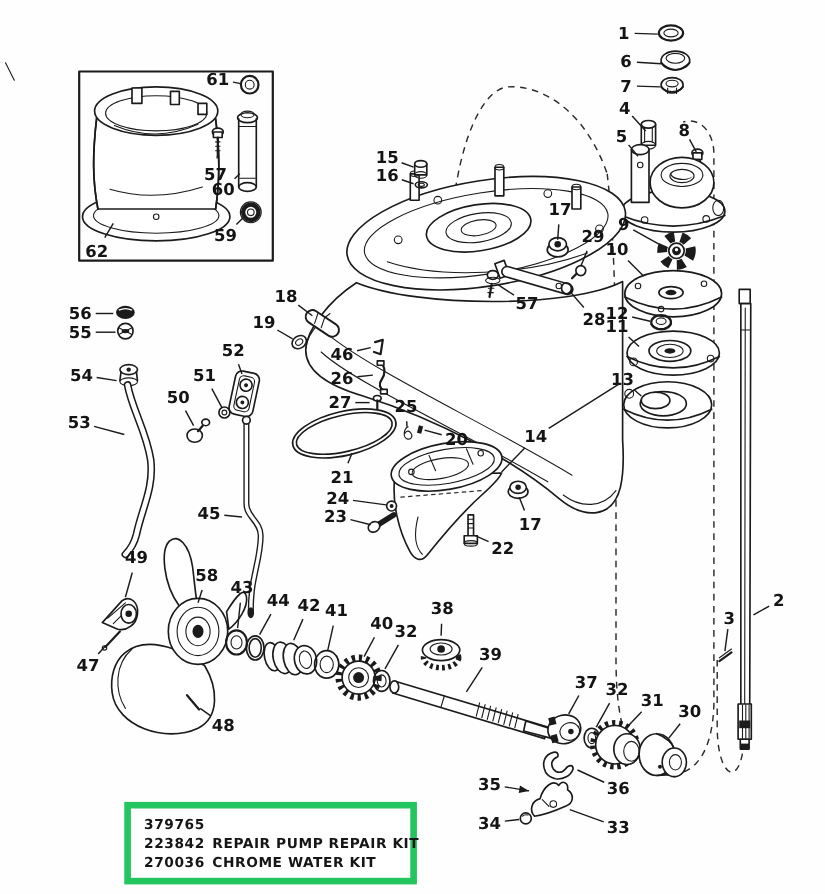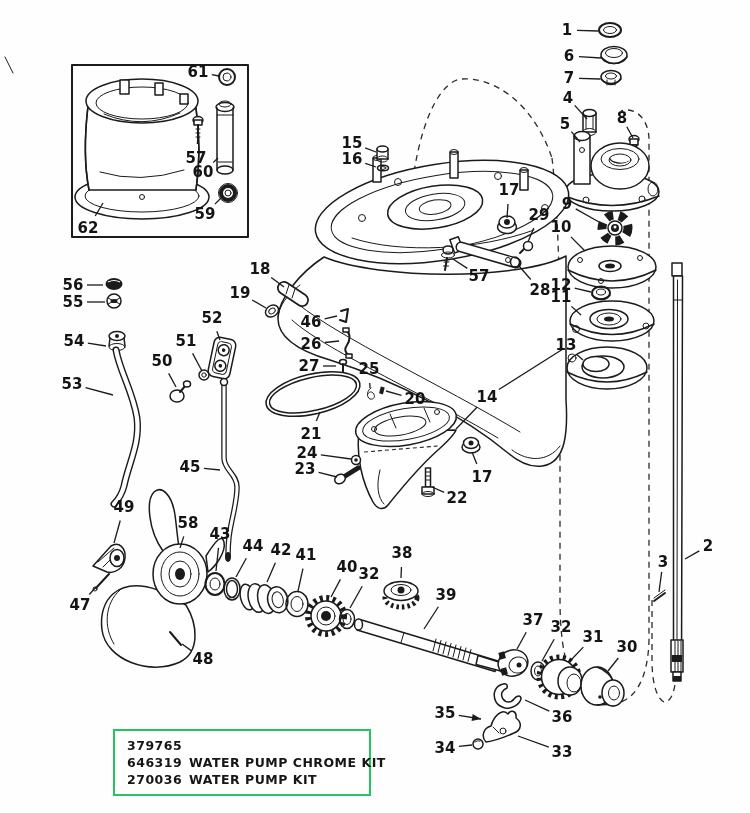--- a/index.html
+++ b/index.html
@@ -8,21 +8,21 @@
   svg{position:absolute;left:0;top:0;}
   .ln{stroke:#1b1b1b;fill:none;stroke-width:1.5;stroke-linecap:round;stroke-linejoin:round;}
   .thin{stroke-width:1;}
   .th2{stroke-width:2;}
   .fw{fill:#ffffff;}
   .fd{fill:#1b1b1b;stroke:none;}
   .dash{stroke:#2a2a2a;fill:none;stroke-width:1.3;stroke-dasharray:6 5;}
   .dash2{stroke:#2a2a2a;fill:none;stroke-width:1.1;stroke-dasharray:4 3;}
   text.callout{font-family:"DejaVu Sans",sans-serif;font-weight:bold;font-size:15px;fill:#141414;}
   .leader{stroke:#1b1b1b;stroke-width:1.3;fill:none;}
-  .kit-table{position:absolute;left:113px;top:729px;width:236px;border:2px solid #22c55e;
+  .kit-table{position:absolute;left:113px;top:729px;width:236px;border:6px solid #22c55e;
              background:#fff;padding:6px 6px 6px 12px;}
   .kit-row{display:flex;gap:0;font-weight:bold;font-size:12.5px;line-height:17px;
            letter-spacing:.5px;color:#161616;white-space:nowrap;}
   .part-no{width:62px;flex:0 0 62px;}
 </style>
 </head>
 <body>
 
 <div class="stage">
 <svg width="750" height="813" viewBox="0 0 750 813">
@@ -728,22 +728,22 @@
         </g>
       </g>
 </svg>
 
 <div class="kit-table">
   <div id="kit-rows">
         <div class="kit-row">
           <span class="part-no">379765</span>
         </div>
         <div class="kit-row">
-          <span class="part-no">646319</span>
-          <span>WATER PUMP CHROME KIT</span>
+          <span class="part-no">223842</span>
+          <span>REPAIR PUMP REPAIR KIT</span>
         </div>
         <div class="kit-row">
           <span class="part-no">270036</span>
-          <span>WATER PUMP KIT</span>
+          <span>CHROME WATER KIT</span>
         </div>
       </div>
 </div>
 </div>
 
 </body></html>

